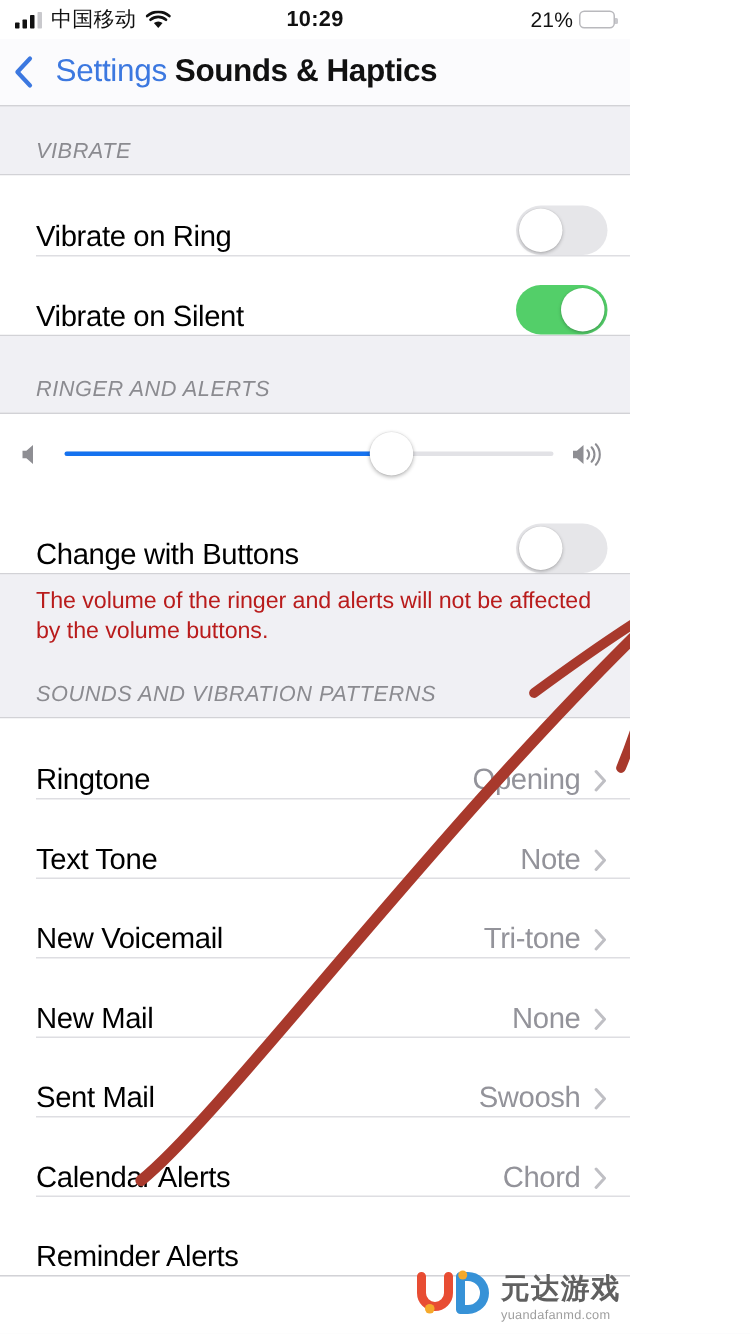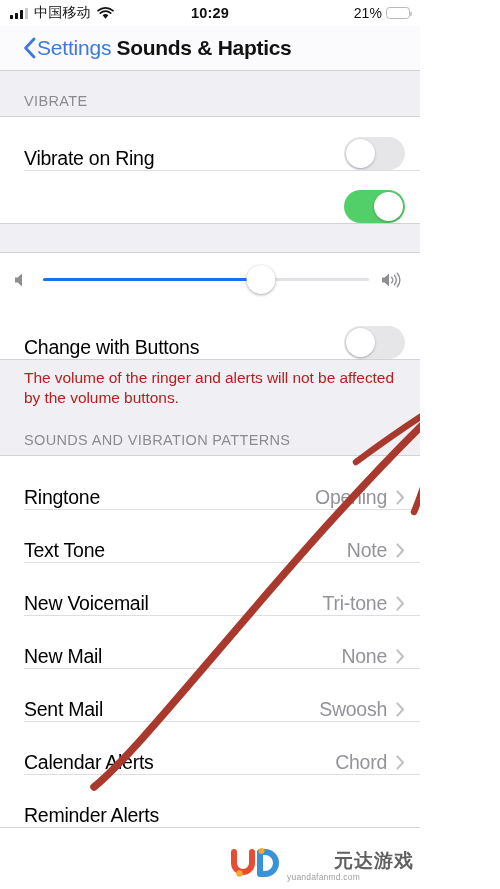--- a/index.html
+++ b/index.html
@@ -114,26 +114,25 @@
     height: 44px;
     background: #fbfbfd;
     display: flex;
     align-items: center;
     position: relative;
     border-bottom: 0.7px solid #d2d2d6;
   }
   .back {
     display: flex;
     align-items: center;
-    gap: 1px;
+    gap: 15px;
     padding-left: 9px;
     cursor: pointer;
     position: relative;
     z-index: 3;
-    margin-left: 14px;
   }
   .chev-back {
     width: 13px;
     height: 22px;
     display: block;
   }
   .back-label {
     font-size: 21px;
     color: #3c78e0;
     letter-spacing: -0.2px;
@@ -155,20 +154,21 @@
   }
   .gap {
     background: #f0f0f4;
   }
   .section-header {
     background: #f0f0f4;
     color: #8b8b90;
     font-size: 14.5px;
     letter-spacing: 0.35px;
     padding: 0 0 7px 24px;
+    font-style: italic;
   }
   .group {
     background: #ffffff;
     border-top: 0.7px solid #d2d2d6;
     border-bottom: 0.7px solid #d2d2d6;
   }
   .row {
     display: flex;
     align-items: flex-end;
     height: 53px;
@@ -312,21 +312,20 @@
     display: flex;
     flex-direction: column;
     line-height: 1;
   }
   .wm-cn {
     font-size: 19px;
     font-weight: bold;
     color: #5a5a5a;
     letter-spacing: 1px;
     font-family: "DejaVu Sans", sans-serif;
-    margin-left: 47px;
   }
   .wm-url {
     font-size: 8.5px;
     color: #9a9a9a;
     letter-spacing: 0.2px;
     margin-top: 3px;
   }
 </style>
 </head>
 <body>
@@ -378,29 +377,31 @@
     <div class="group">
       <div class="row">
         <span class="row-label">Vibrate on Ring</span>
         <div class="row-right">
           <div class="toggle" id="tg-ring">
               <span class="knob"></span>
             </div>
         </div>
       </div>
       <div class="row">
+        <span class="row-label">Vibrate on Silent</span>
         <div class="row-right">
           <div class="toggle on" id="tg-silent">
               <span class="knob"></span>
             </div>
         </div>
       </div>
     </div>
 
     <div class="gap" style="height:28px"></div>
+    <div class="section-header">RINGER AND ALERTS</div>
     <div class="group">
       <div class="slider-row">
         <span>
           <svg class="spk" width="22" height="20" viewBox="0 0 22 20">
             <path d="M4 7.5 h2.6 L11 3.6 v12.8 L6.6 12.5 H4 Z" fill="#8e8e93"></path>
           </svg>
         </span>
         <div class="slider">
           <span class="track"></span>
           <span class="track-fill" id="sl-fill" style="width: 67%; background: rgb(21, 114, 239);"></span>

